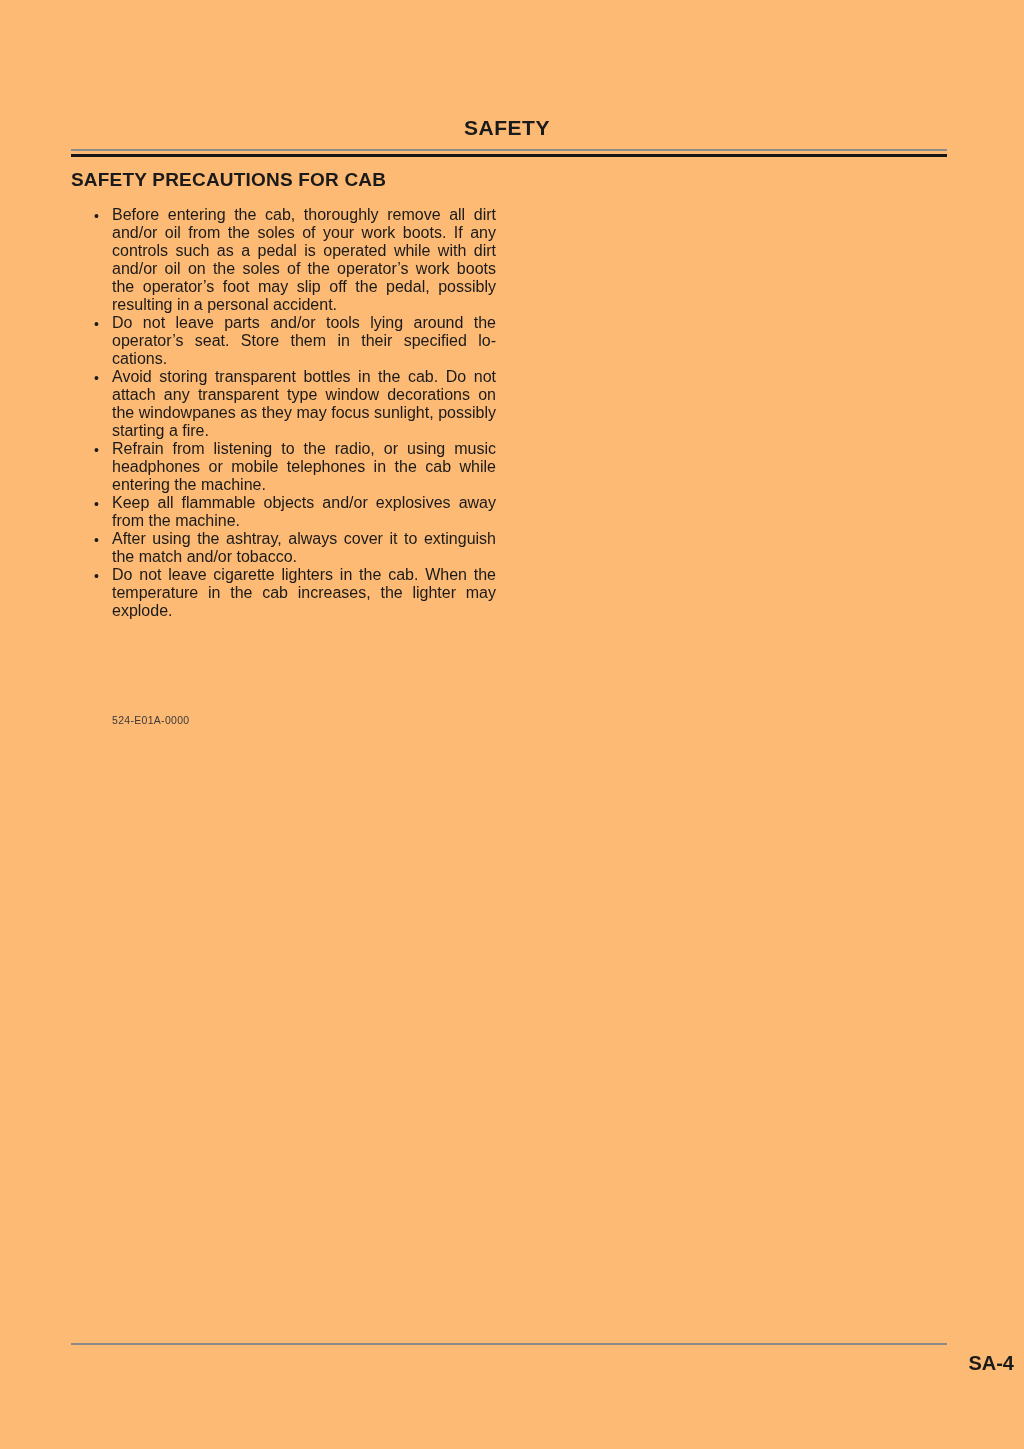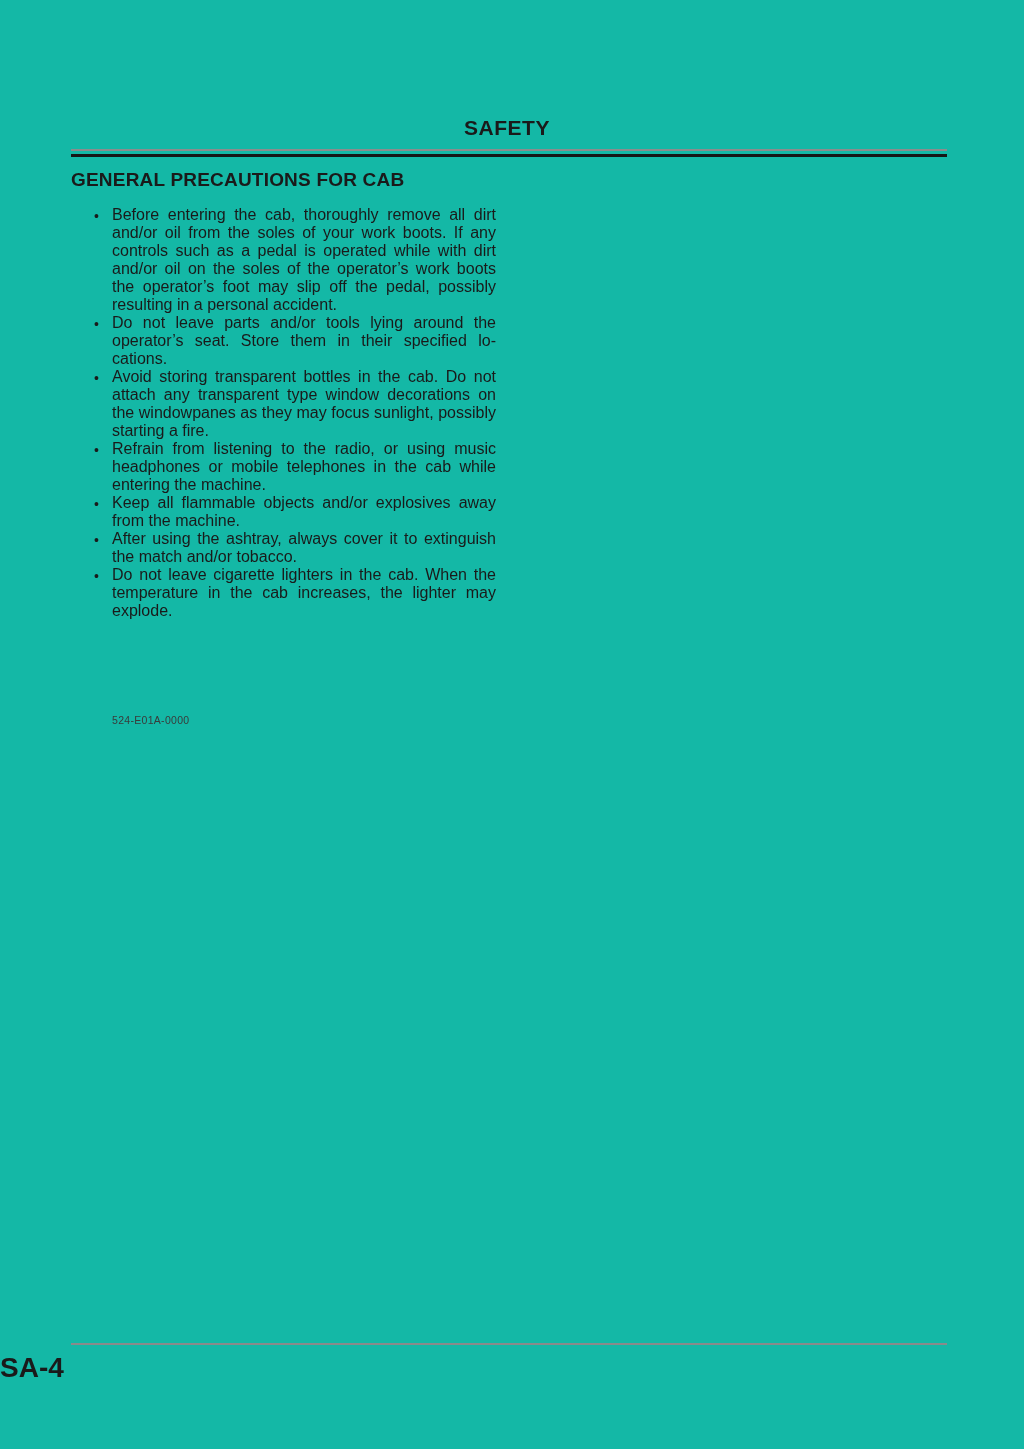--- a/index.html
+++ b/index.html
@@ -4,21 +4,21 @@
 <style>
   html, body {
     margin: 0;
     padding: 0;
     background: #ffffff;
   }
   .page {
     position: relative;
     width: 1024px;
     height: 1449px;
-    background: #14b8a6;
+    background: #fdba74;
     font-family: "Liberation Sans", sans-serif;
     color: #1a1a1a;
     overflow: hidden;
   }
   .doc-title {
     position: absolute;
     top: 116px;
     left: 0;
     width: 1014px; 
     text-align: center;
@@ -97,36 +97,36 @@
     left: 71px;
     width: 876px;
     height: 0;
     border-top: 2px solid #8a8a8a;
   }
   .footer-page-number {
     position: absolute;
     top: 1352px;
     left: 0;
     width: 1014px; 
-    text-align: left;
-    font-size: 28px;
+    text-align: right;
+    font-size: 20px;
     font-weight: 700;
   }
 </style>
 </head>
 <body>
 
 <div class="page">
 
   <div class="doc-title">SAFETY</div>
 
   <div class="title-rule"></div>
   <div class="title-rule-bold"></div>
 
-  <div class="section-heading">GENERAL PRECAUTIONS FOR CAB</div>
+  <div class="section-heading">SAFETY PRECAUTIONS FOR CAB</div>
 
   <ul class="bullet-list">
     <li class="bullet-item">
       <span class="bullet-marker">•</span>
       <span class="bullet-text">Before entering the cab, thoroughly remove all dirt and/or oil from the soles of your work boots. If any controls such as a pedal is operated while with dirt and/or oil on the soles of the operator’s work boots the operator’s foot may slip off the pedal, possibly resulting in a personal accident.</span>
     </li>
     <li class="bullet-item">
       <span class="bullet-marker">•</span>
       <span class="bullet-text">Do not leave parts and/or tools lying around the operator’s seat. Store them in their specified lo­cations.</span>
     </li>

